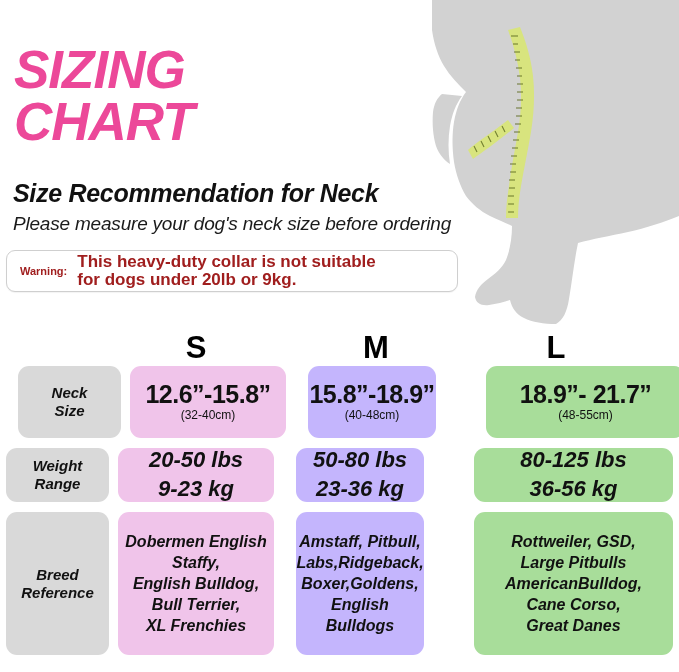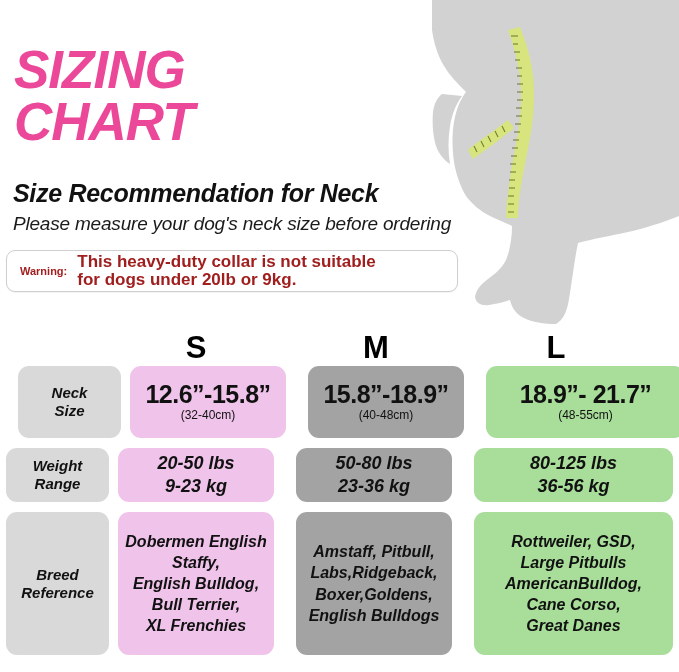--- a/index.html
+++ b/index.html
@@ -66,37 +66,37 @@
   .row.r3{height:143px;}
 
   .cell{
     position:absolute;top:0;height:100%;border-radius:11px;
     display:flex;flex-direction:column;align-items:center;
     justify-content:center;box-sizing:border-box;
     text-align:center;
   }
   .cell.lbl{left:0;width:103px;background:#d9d9d9;}
   .cell.c-s{left:112px;width:156px;background:#f0c4ea;}
-  .cell.c-m{left:290px;width:156px;background:#a3a3a3;}
+  .cell.c-m{left:290px;width:128px;background:#c4b5fd;}
   .cell.c-l{left:468px;width:199px;background:#a8dd9a;}
 
   .lbl-text{
     font-size:15px;font-weight:bold;font-style:italic;color:#111;
     line-height:1.18;
   }
   .lbl-text span{display:block;}
 
   .neck-main{
     font-size:25px;font-weight:bold;color:#111;line-height:1.02;
     letter-spacing:-0.5px;
   }
   .neck-sub{font-size:12px;color:#111;line-height:1.2;margin-top:1px;}
 
   .wt{
-    font-size:18px;font-weight:bold;font-style:italic;color:#111;
+    font-size:22px;font-weight:bold;font-style:italic;color:#111;
     line-height:1.3;
   }
   .wt span{display:block;}
 
   .breed{
     font-size:16px;font-weight:bold;font-style:italic;color:#111;
     line-height:1.32;padding:0 6px;
   }
   .breed span{display:block;}
 </style>

